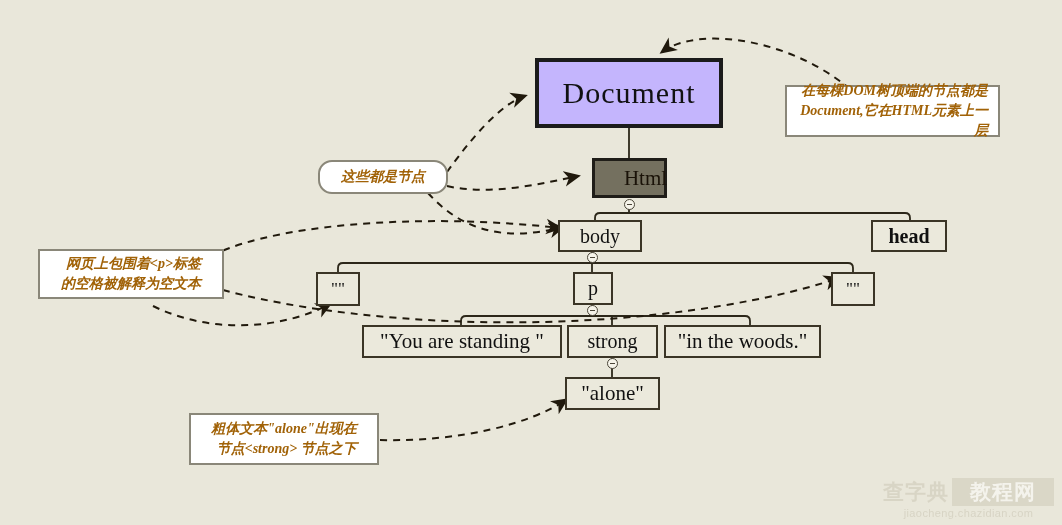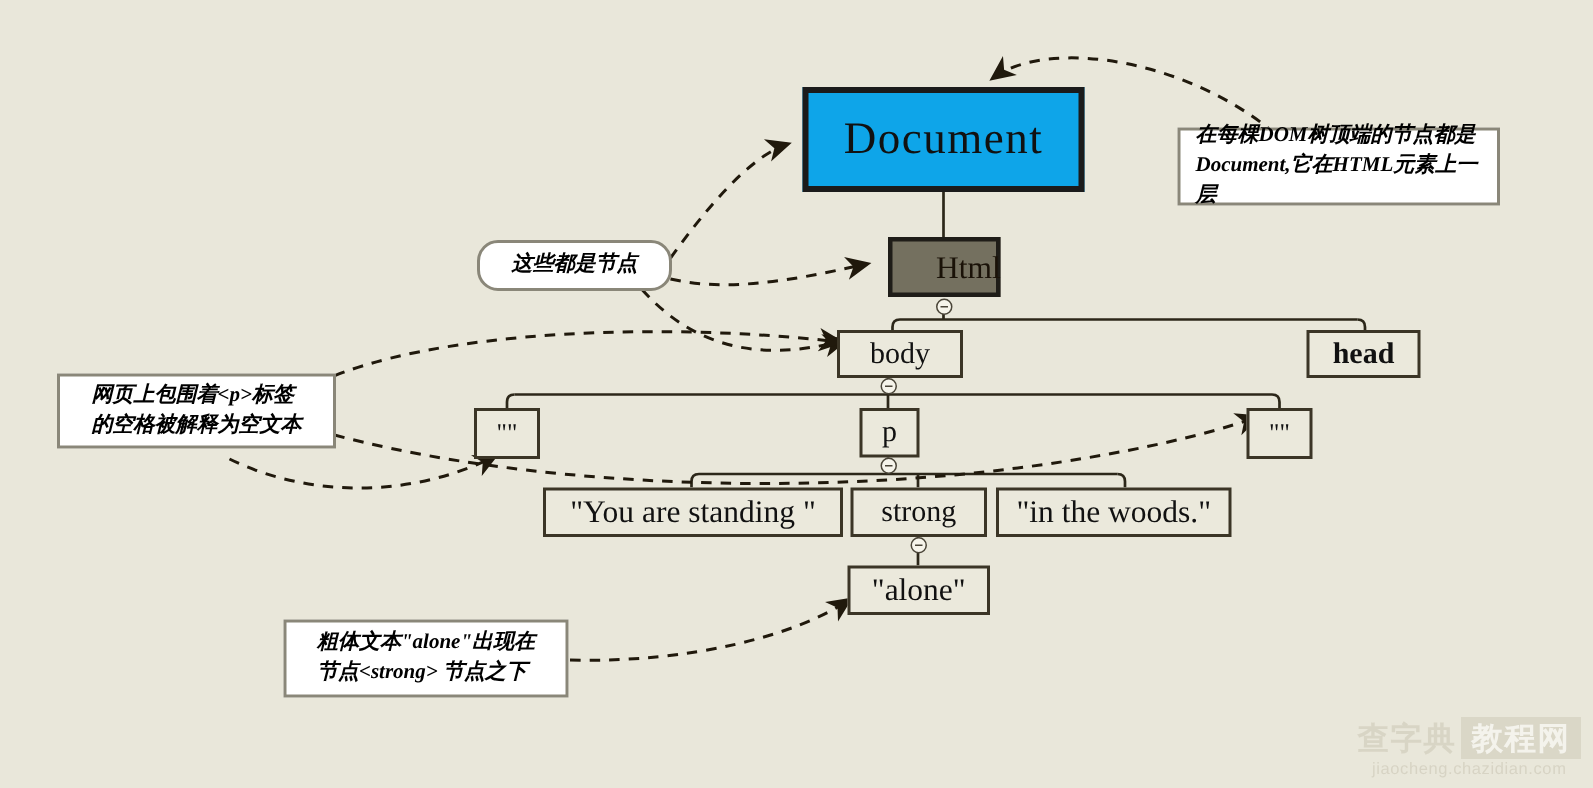--- a/index.html
+++ b/index.html
@@ -31,21 +31,21 @@
     align-items: center;
     justify-content: center;
     background: #ebe9dc;
     border: 2px solid #3b3526;
     color: #111;
     font-family: "Liberation Serif", "DejaVu Serif", serif;
     white-space: pre;
     z-index: 3;
   }
   .node.doc {
-    background: #0ea5e9;
+    background: #c4b5fd;
     border: 4px solid #1b1b1b;
     font-size: 30px;
     letter-spacing: 1px;
   }
   .node.html-node {
     background: #74705f;
     border: 3px solid #1f1d18;
     color: #1a1208;
     font-size: 21px;
     padding-left: 32px;
@@ -53,31 +53,31 @@
   .node.elem { font-size: 20px; }
   .node.text { font-size: 21px; }
   .node.empty { font-size: 17px; letter-spacing: 0px; }
 
   
   .note {
     position: absolute;
     box-sizing: border-box;
     background: #ffffff;
     border: 2px solid #8a8779;
-    color: #000000;
+    color: #a16207;
     font-family: "Liberation Serif", "DejaVu Serif", serif;
     font-style: italic;
     font-weight: bold;
     font-size: 14px;
     line-height: 1.45;
     padding: 5px 10px;
     display: flex;
     align-items: center;
     justify-content: center;
-    text-align: left;
+    text-align: right;
     z-index: 4;
   }
   .note span { display: block; }
 
   
   .knob {
     position: absolute;
     width: 11px;
     height: 11px;
     box-sizing: border-box;
@@ -117,21 +117,21 @@
     font-size: 21px;
     font-weight: bold;
     letter-spacing: 1px;
   }
   #watermark .wm-b {
     color: #ffffff;
     background: #cdc8b6;
     font-size: 21px;
     font-weight: bold;
     letter-spacing: 1px;
-    padding: 0 7px;
+    padding: 0 18px;
   }
   #watermark .wm-url {
     color: #c6c1af;
     font-size: 11px;
     letter-spacing: 0.4px;
     margin-top: 1px;
   }
 </style>
 </head>
 <body>

